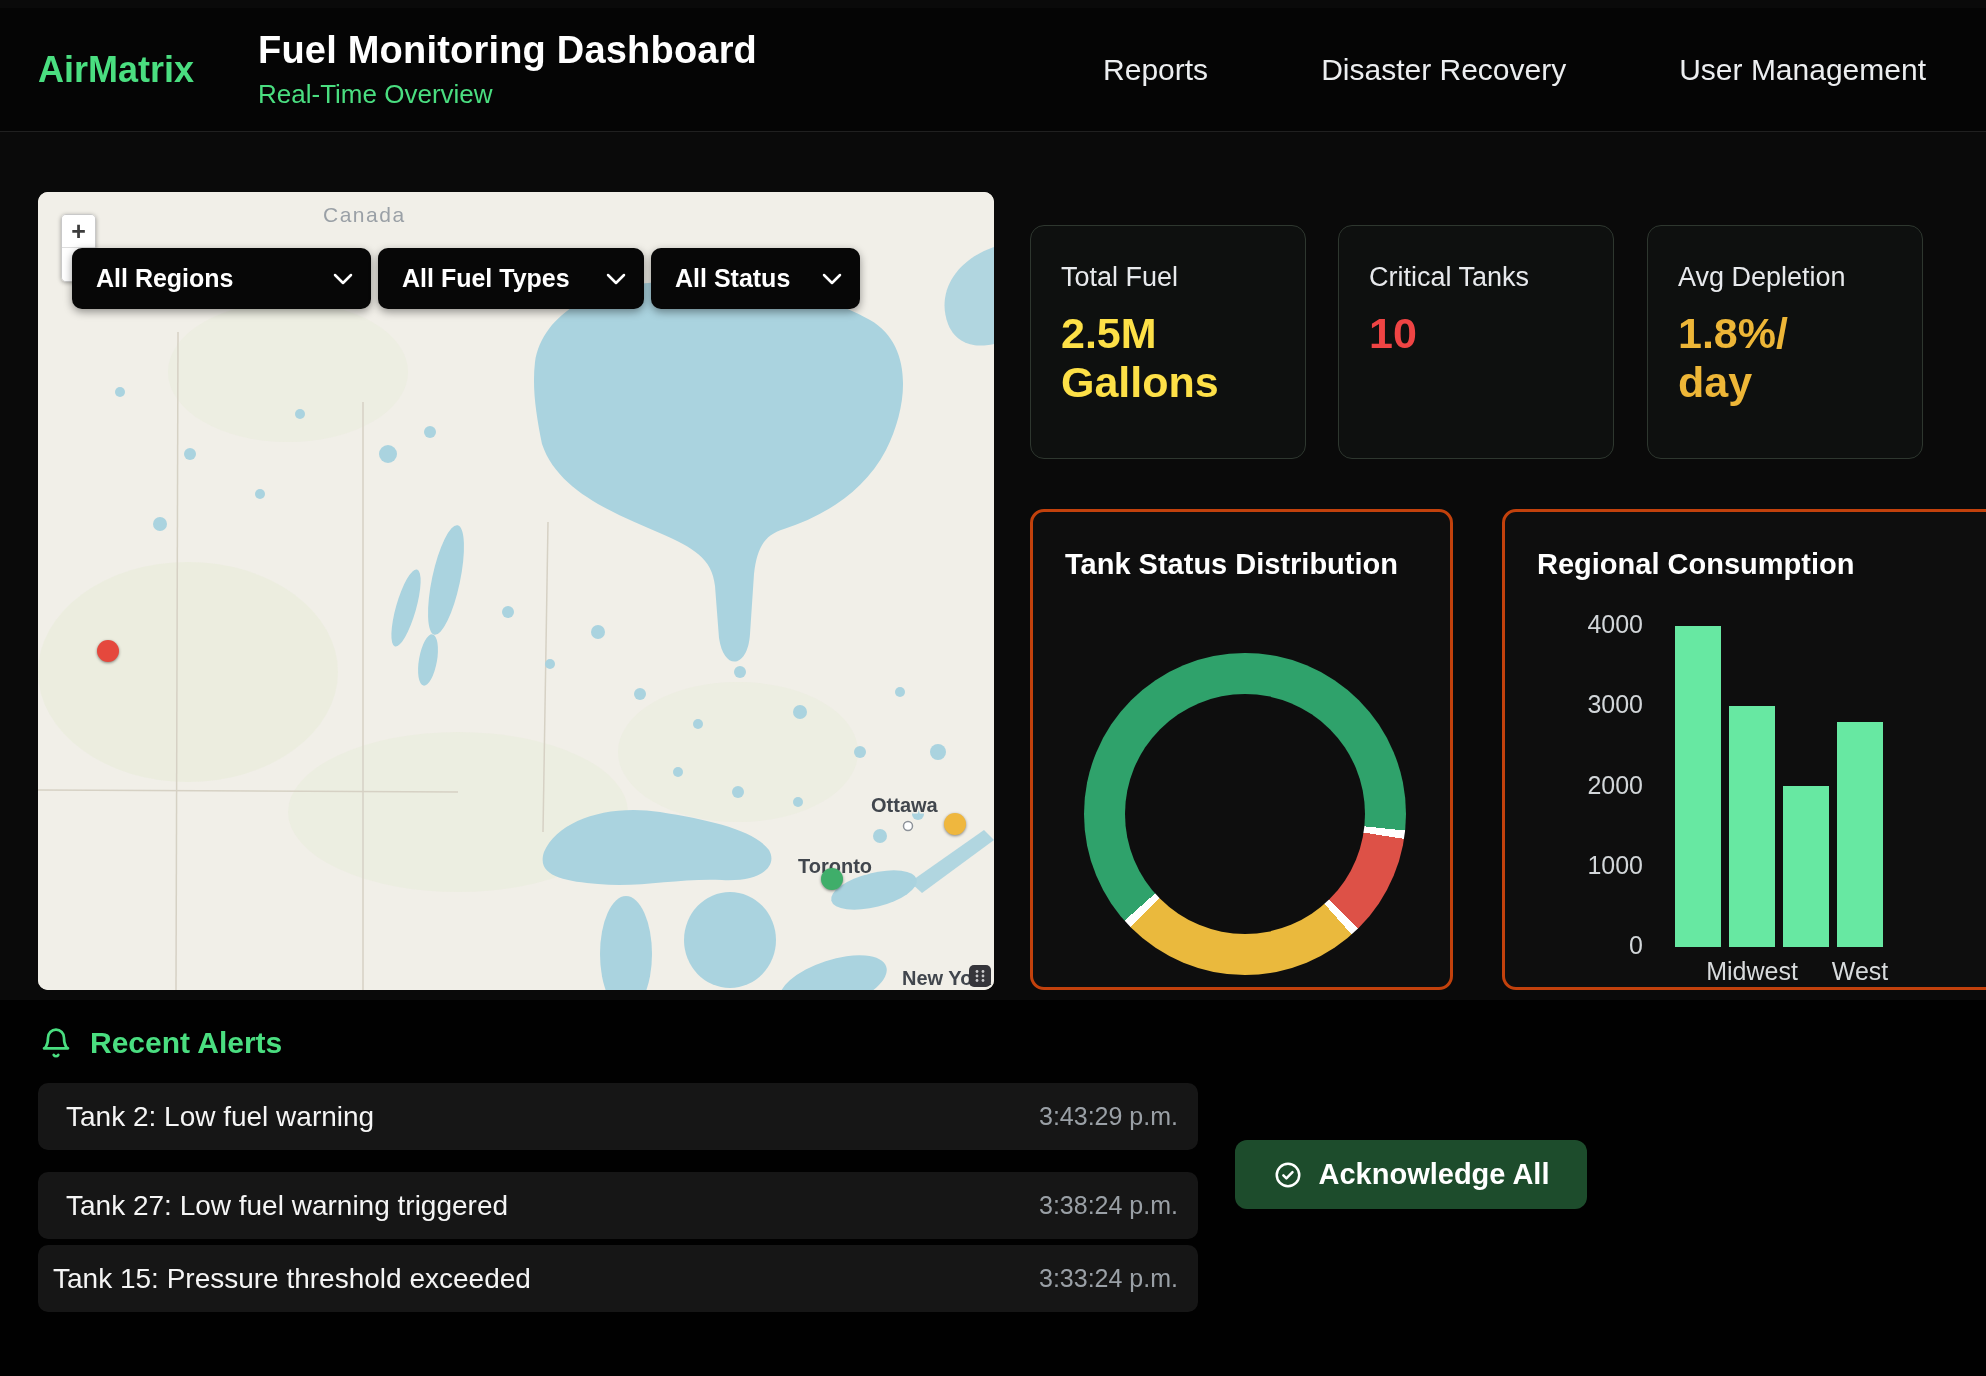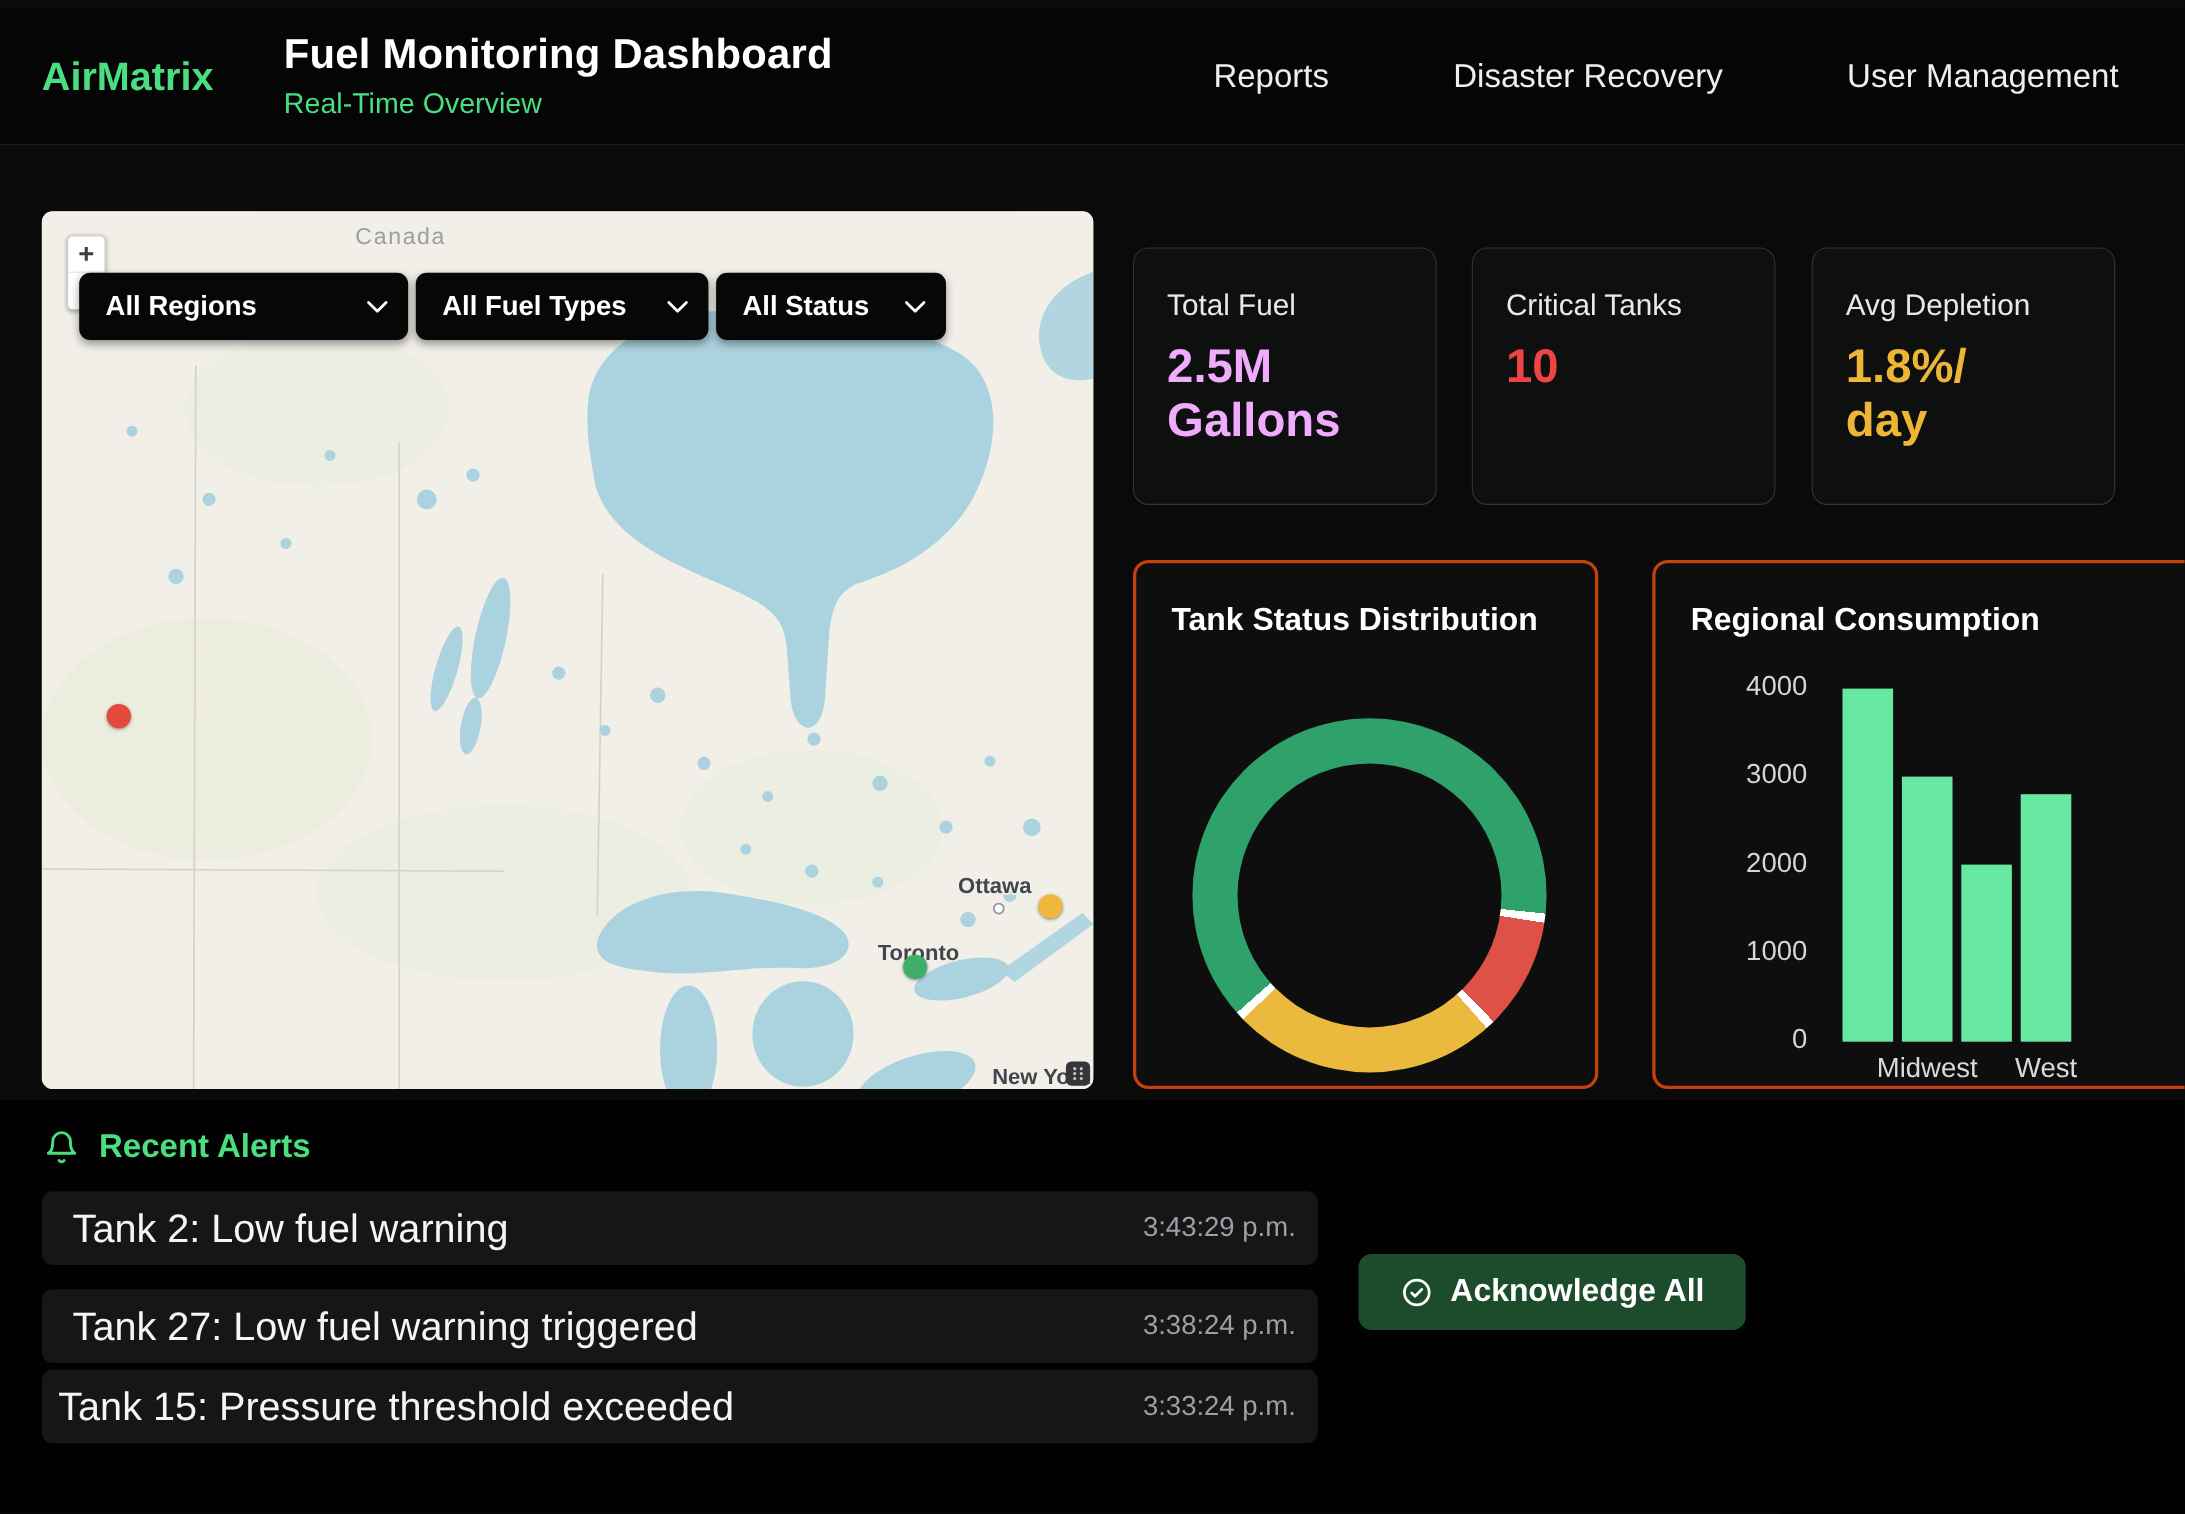--- a/index.html
+++ b/index.html
@@ -120,21 +120,21 @@
   .alerts-heading { font-size: 30px; font-weight: 700; color: #4ade80; }
   .alert-row {
     position: absolute; left: 38px; width: 1160px; height: 67px;
     background: #161616; border-radius: 10px;
     display: flex; align-items: center; justify-content: space-between;
     padding: 0 20px 0 28px; cursor: pointer;
   }
   .alert-row.r1 { top: 83px; }
   .alert-row.r2 { top: 172px; }
   .alert-row.r3 { top: 245px; padding-left: 15px; }
-  .alert-text { font-size: 36px; color: #f5f5f5; }
+  .alert-text { font-size: 28px; color: #f5f5f5; }
   .alert-time { font-size: 25px; color: #9aa0a6; }
 
   .ack-btn {
     position: absolute; left: 1235px; top: 140px; width: 352px; height: 69px;
     background: #1d4c2c; border: none; border-radius: 12px;
     color: #fff; font-size: 29px; font-weight: 700;
     display: flex; align-items: center; justify-content: center; gap: 16px;
     font-family: inherit; cursor: pointer;
   }
   .report-btn {
@@ -261,21 +261,21 @@
           <circle cx="9" cy="7" r="1.4"></circle>
         <circle cx="3" cy="11.5" r="1.4"></circle>
           <circle cx="9" cy="11.5" r="1.4"></circle>
       </g>
     </svg>
   </div>
 </section>
 
 <section class="stat-card c1">
   <div class="stat-label">Total Fuel</div>
-  <div class="stat-value" style="color: #f0abfc;">2.5M Gallons</div>
+  <div class="stat-value" style="color: #fde047;">2.5M Gallons</div>
 </section>
 <section class="stat-card c2">
   <div class="stat-label">Critical Tanks</div>
   <div class="stat-value" style="color: rgb(239, 68, 68);">10</div>
 </section>
 <section class="stat-card c3">
   <div class="stat-label">Avg Depletion</div>
   <div class="stat-value" style="color: rgb(237, 182, 55);">1.8%/ day</div>
 </section>
 

